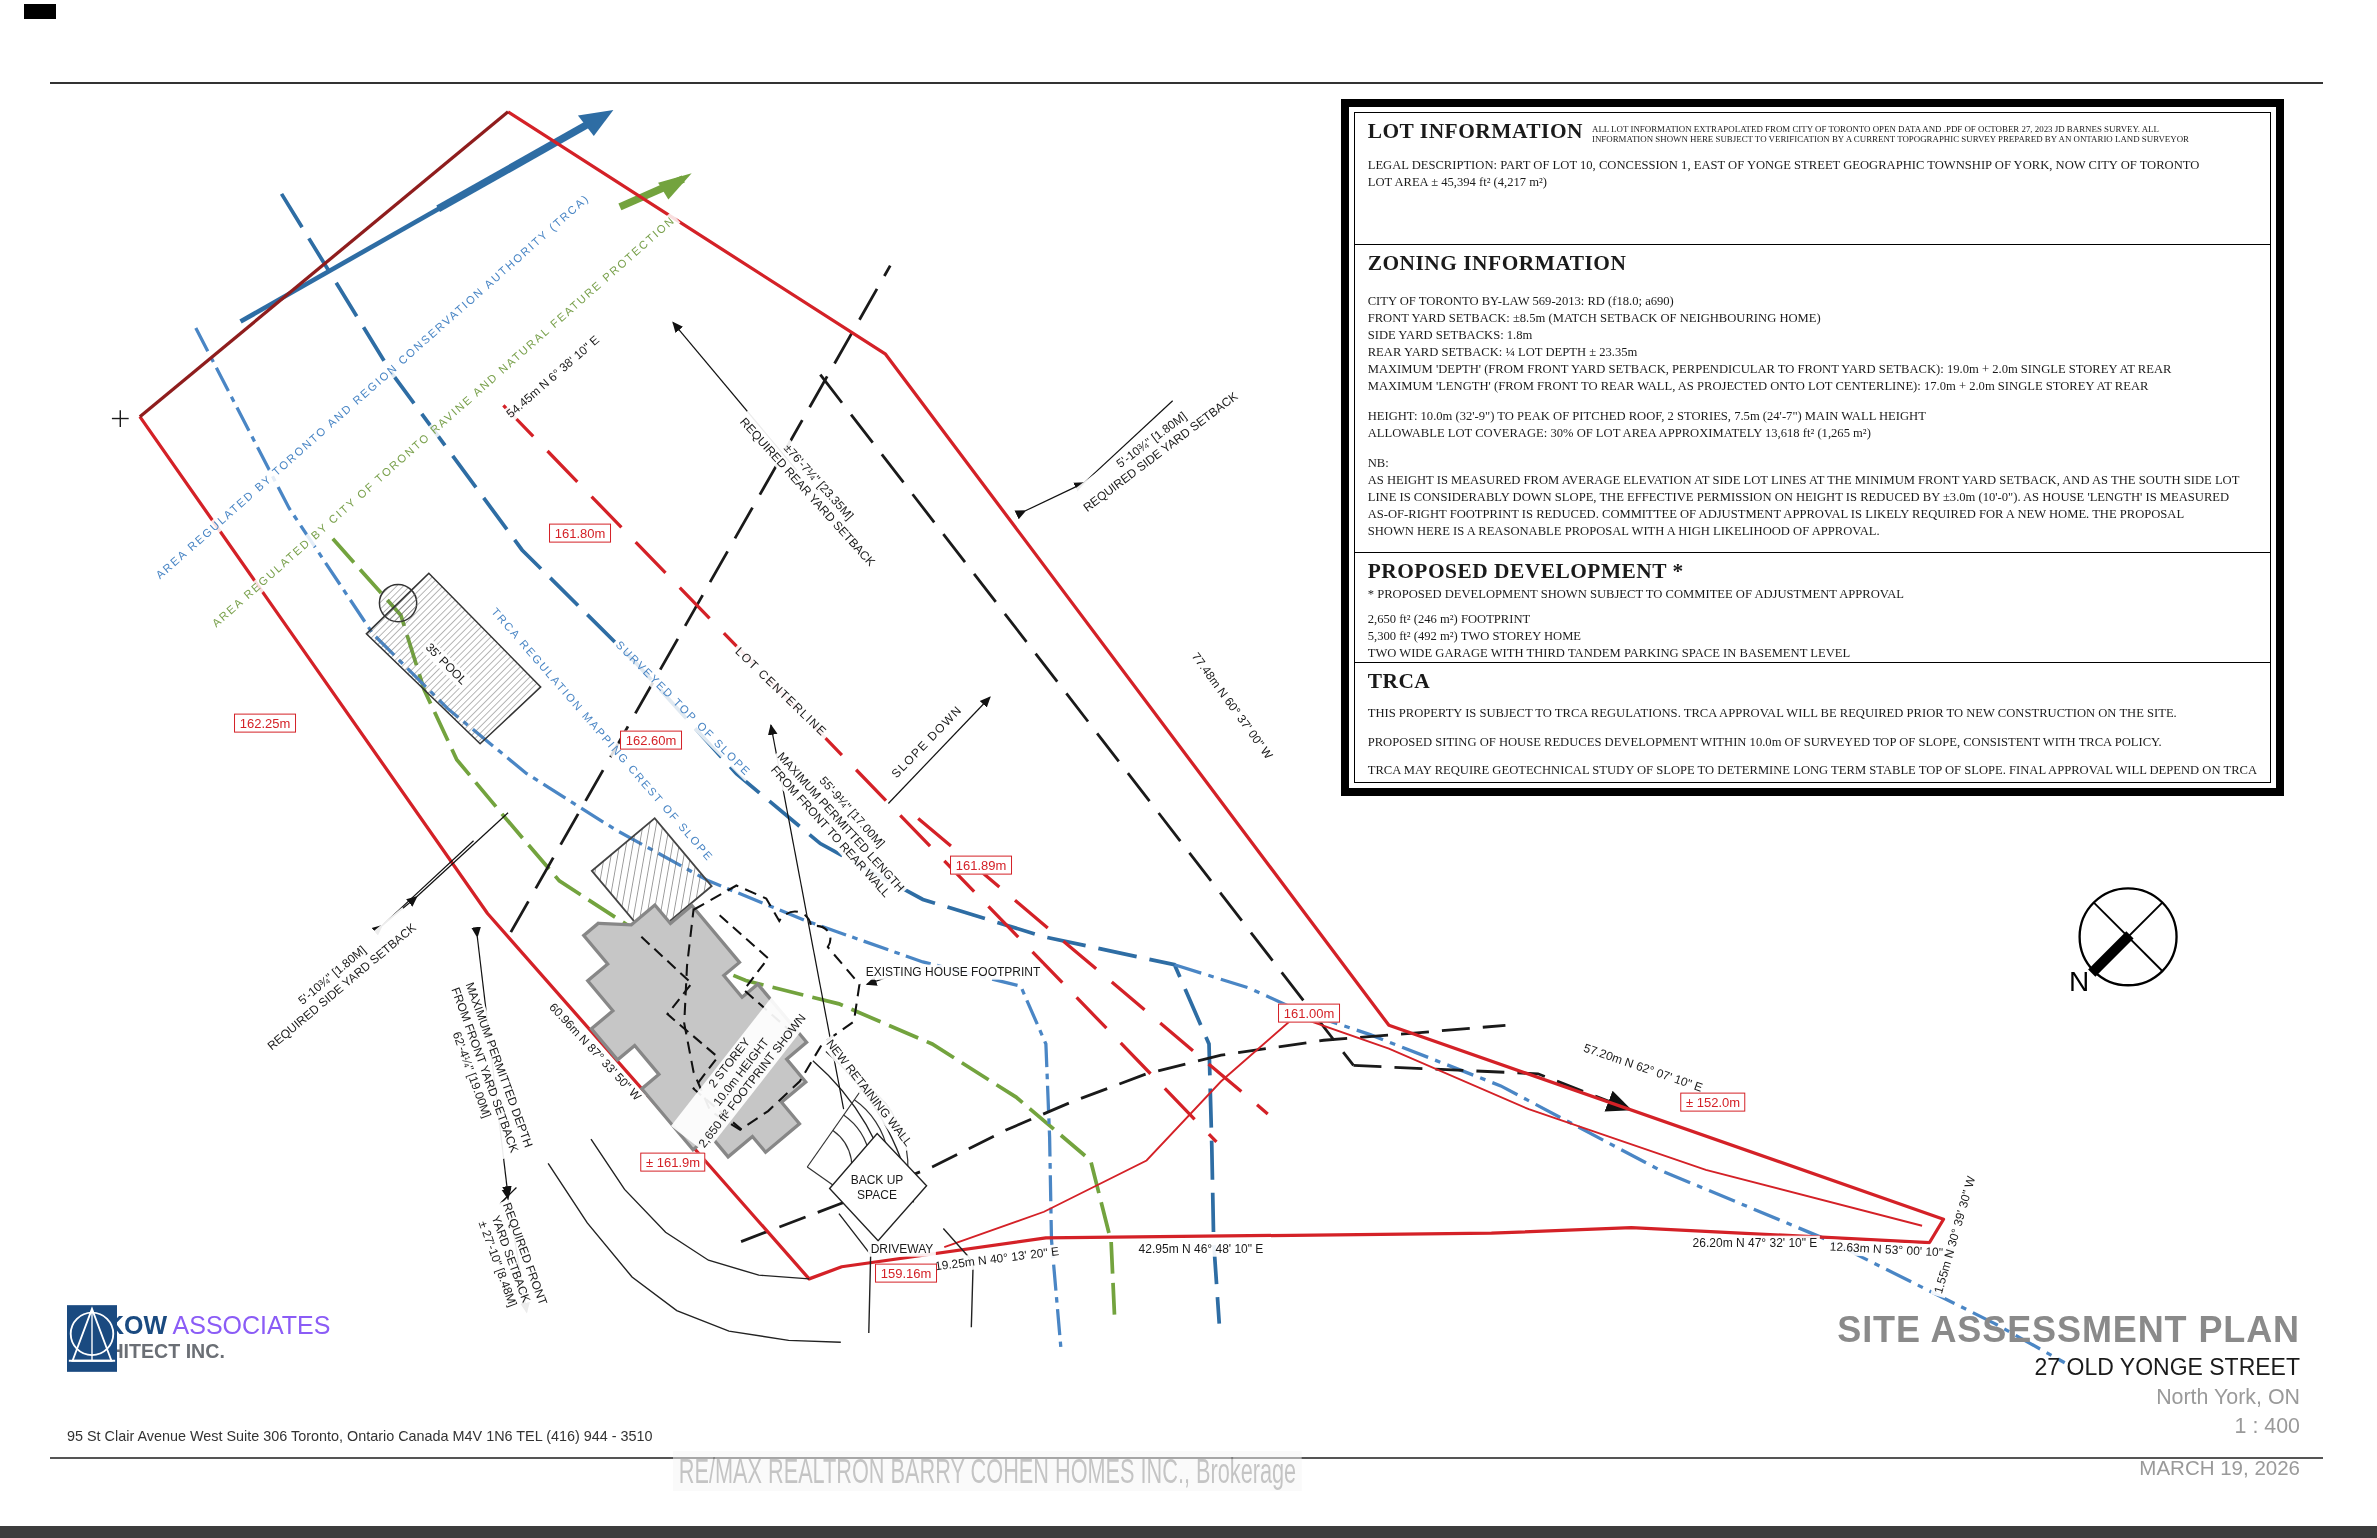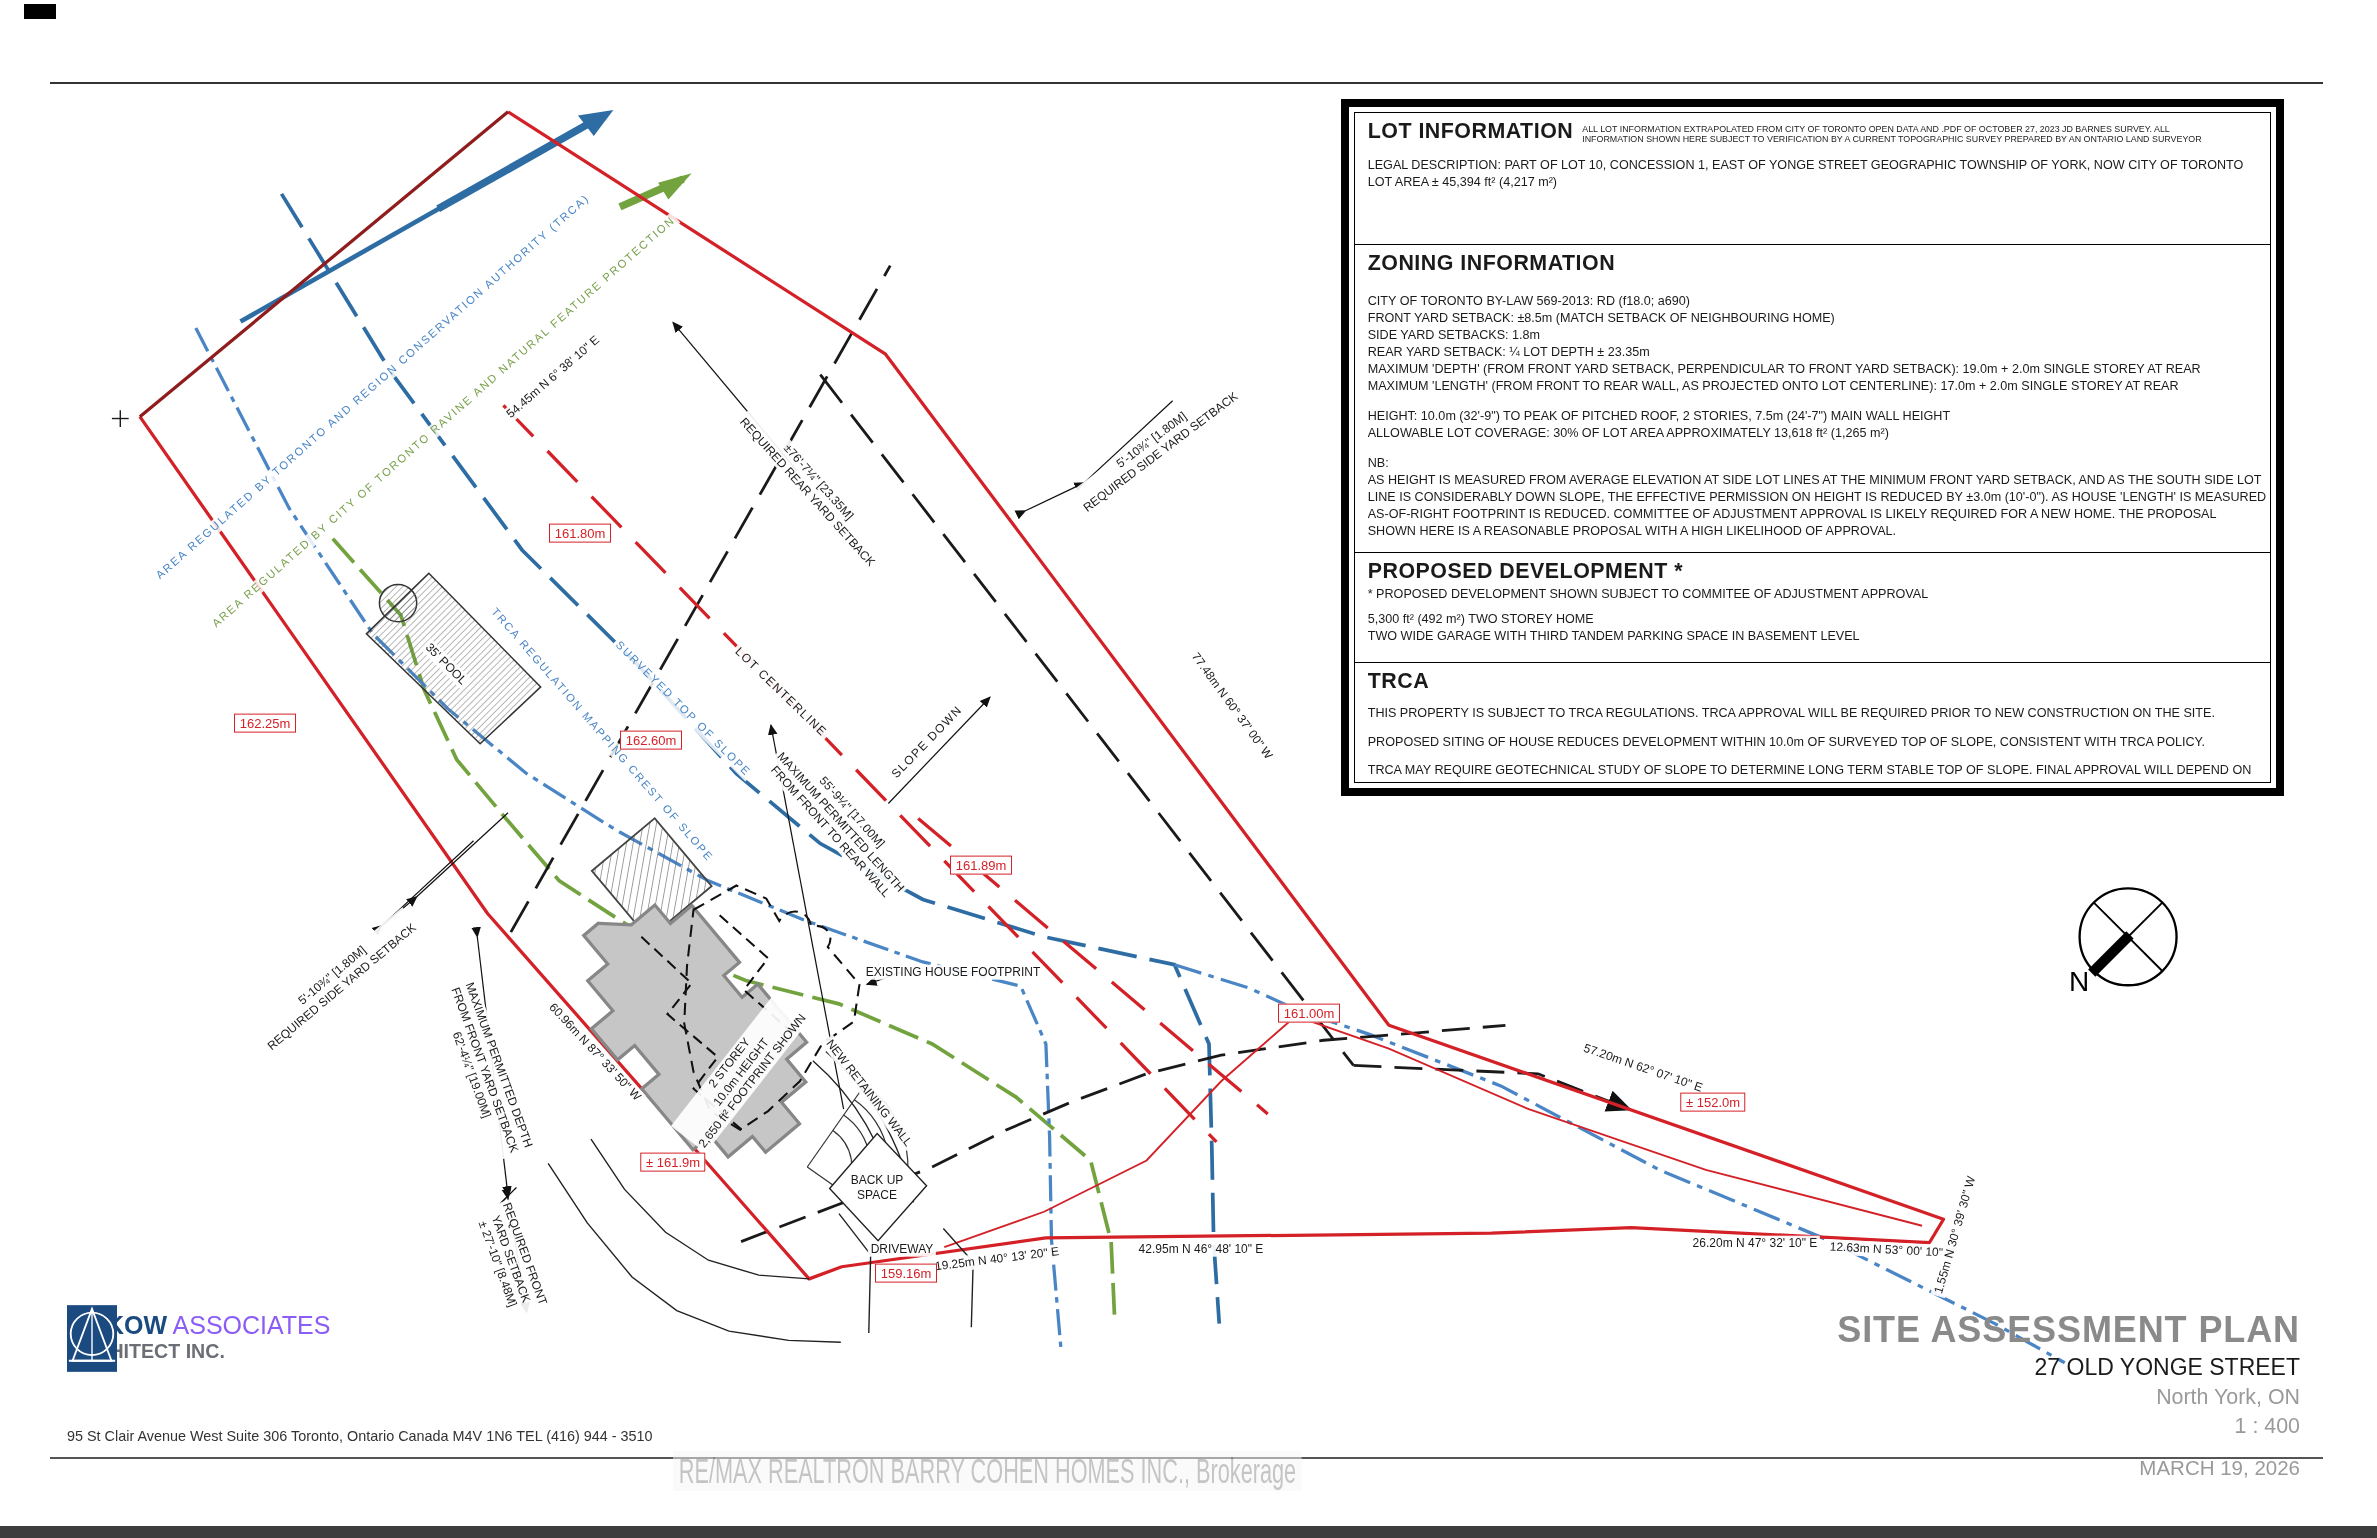--- a/index.html
+++ b/index.html
@@ -14,21 +14,21 @@
   .pl.blue{color:#4a86c5;letter-spacing:1.9px;background:rgba(255,255,255,.85);}
   .pl.green{color:#7aa14d;letter-spacing:1.9px;background:rgba(255,255,255,.85);}
   .pl.ls{letter-spacing:1.4px;}
   .ev{position:absolute;transform:translate(-50%,-50%);border:1.9px solid #d42127;color:#d42127;
       background:#fff;font-size:13px;padding:0.9px 4.7px;white-space:nowrap;z-index:4;}
   .north-n{position:absolute;transform:translate(-50%,-50%);font-size:28px;color:#000;z-index:4;}
   
   .panel{position:absolute;left:1341px;top:99px;width:943px;height:697px;background:#fff;
          border:8.4px solid #000;z-index:6;box-sizing:border-box;}
   .panel-inner{position:absolute;inset:4.7px;border:1.9px solid #000;display:flex;flex-direction:column;}
-  .sec{padding:6.5px 13px;box-sizing:border-box;overflow:hidden;}
+  .sec{padding:6.5px 13px;box-sizing:border-box;overflow:hidden;font-family:Liberation Serif, serif;}
   .sec+.sec{border-top:1.9px solid #000;}
   .sec-title{font-size:21.4px;font-weight:bold;letter-spacing:0.5px;}
   .sec-body{font-size:12.6px;line-height:17px;margin-top:17px;}
   .sec-body div{white-space:nowrap;}
   .gap{height:13px;}
   .lot-head{display:flex;align-items:flex-start;}
   .lot-note{font-size:8.9px;line-height:10.3px;margin-left:9px;margin-top:4.7px;color:#222;}
   .trca-p{margin-top:11.2px;font-size:12.6px;line-height:17px;white-space:normal !important;}
   
   .rule{position:absolute;background:#333;z-index:5;}
@@ -273,20 +273,21 @@
           <div>AS-OF-RIGHT FOOTPRINT IS REDUCED.  COMMITTEE OF ADJUSTMENT APPROVAL IS LIKELY REQUIRED FOR A NEW HOME.  THE PROPOSAL</div>
           <div>SHOWN HERE IS A REASONABLE PROPOSAL WITH A HIGH LIKELIHOOD OF APPROVAL.</div>
         </div>
       </div>
 
       <div class="sec" style="height:110px">
         <div class="sec-title">PROPOSED DEVELOPMENT *</div>
         <div class="sec-body" style="margin-top:1.9px">
           <div>*      PROPOSED DEVELOPMENT SHOWN SUBJECT TO COMMITEE OF ADJUSTMENT APPROVAL</div>
           <div class="gap" style="height:7.5px"></div>
+          <div>2,650 ft² (246 m²) FOOTPRINT</div>
           <div>5,300 ft² (492 m²)  TWO STOREY HOME</div>
           <div>TWO WIDE GARAGE WITH THIRD TANDEM PARKING SPACE IN BASEMENT LEVEL</div>
         </div>
       </div>
 
       <div class="sec" style="flex:1">
         <div class="sec-title">TRCA</div>
         <div class="trca-p">THIS PROPERTY IS SUBJECT TO TRCA REGULATIONS.  TRCA APPROVAL WILL BE REQUIRED PRIOR TO NEW CONSTRUCTION ON THE SITE.</div>
         <div class="trca-p">PROPOSED SITING OF HOUSE REDUCES DEVELOPMENT WITHIN 10.0m OF SURVEYED TOP OF SLOPE, CONSISTENT WITH TRCA POLICY.</div>
         <div class="trca-p">TRCA MAY REQUIRE GEOTECHNICAL STUDY OF SLOPE TO DETERMINE LONG TERM STABLE TOP OF SLOPE.  FINAL APPROVAL WILL DEPEND ON TRCA TECHNICAL REVIEW.</div>

